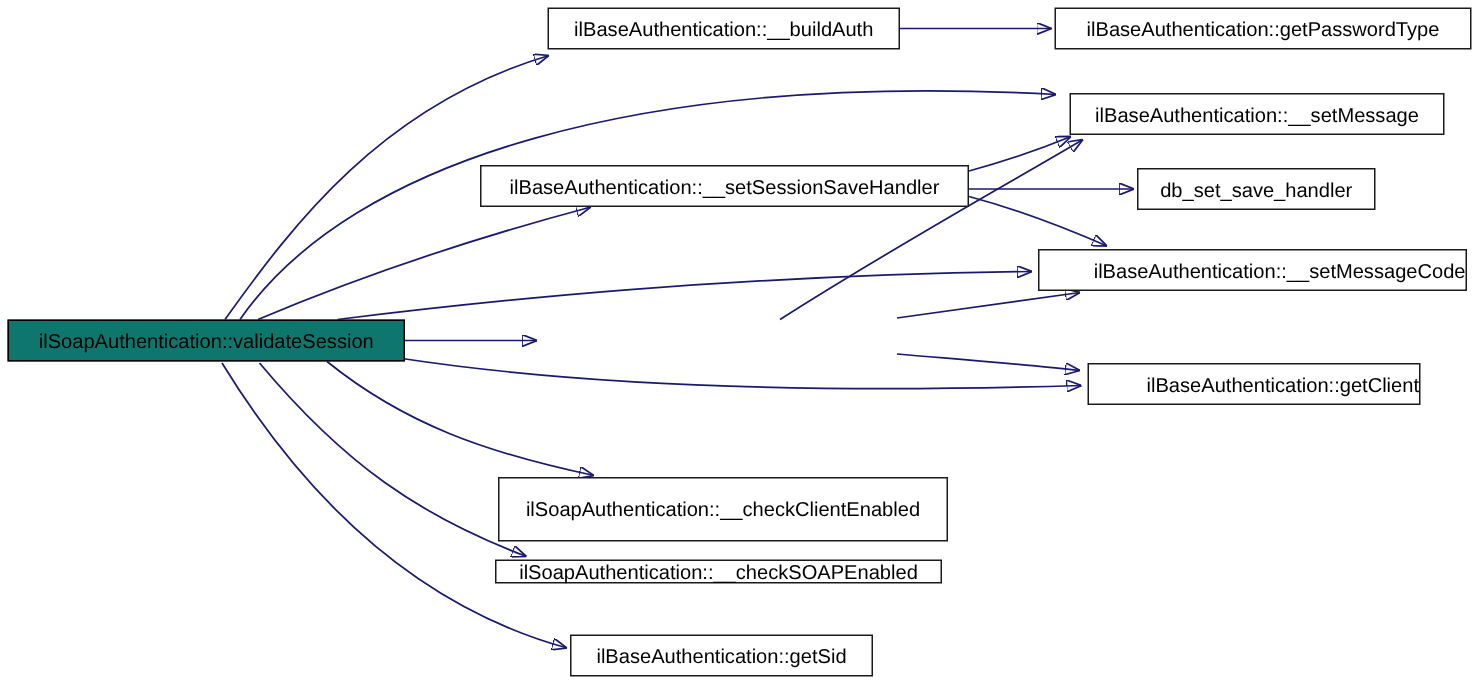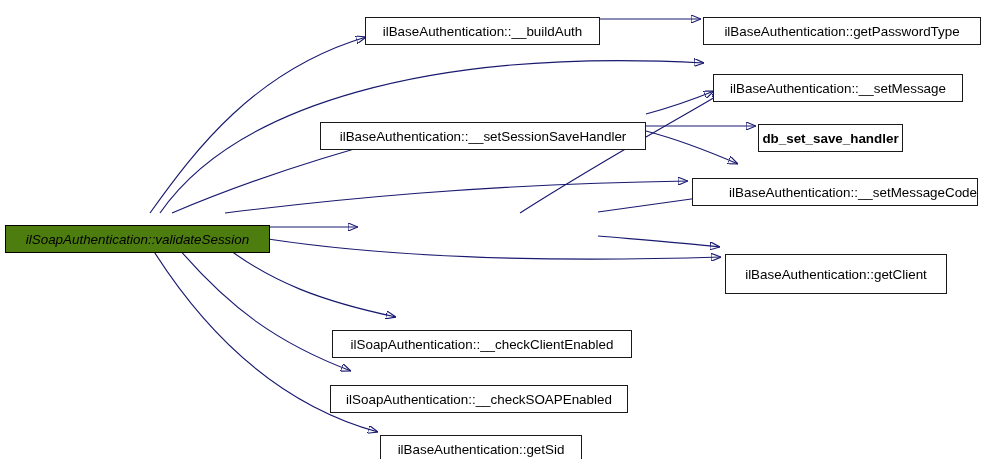--- a/index.html
+++ b/index.html
@@ -30,26 +30,24 @@
     box-sizing: border-box;
     background: #ffffff;
     border: 1px solid #1a1a1a;
     display: flex;
     align-items: center;
     justify-content: center;
     font-size: 13.4px;
     color: #000000;
     white-space: nowrap;
     cursor: pointer;
-    margin-top: 12px;
   }
   .node.highlight {
-    background: #4d7c0f;
+    background: #0f766e;
     border: 1.5px solid #000000;
-    font-style: italic;
   }
 </style>
 </head>
 <body>
 
 <div class="canvas">
 
   <svg class="edges" width="984" height="459" viewBox="0 0 984 459">
     <defs>
       <marker id="arrow" viewBox="0 0 10 8" refX="10" refY="4" markerWidth="10" markerHeight="8" markerUnits="userSpaceOnUse" orient="auto">
@@ -88,38 +86,38 @@
   </div>
 
   <div class="node" style="left:320px; top:110px; width:326px; height:28px;">
     <span>ilBaseAuthentication::__setSessionSaveHandler</span>
   </div>
 
   <div class="node" style="left:713px; top:62px;  width:250px; height:28px;">
     <span>ilBaseAuthentication::__setMessage</span>
   </div>
 
-  <div class="node" style="left:758px; top:112px; width:145px; height:28px;font-weight:bold;">
+  <div class="node" style="left:758px; top:112px; width:159px; height:28px;">
     <span>db_set_save_handler</span>
   </div>
 
   <div class="node" style="left:692px; top:166px; width:286px; height:28px;justify-content:flex-end;">
     <span>ilBaseAuthentication::__setMessageCode</span>
   </div>
 
 
-  <div class="node" style="left:725px; top:242px; width:222px; height:40px;">
+  <div class="node" style="left:725px; top:242px; width:222px; height:28px;justify-content:flex-end;">
     <span>ilBaseAuthentication::getClient</span>
   </div>
 
-  <div class="node" style="left:332px; top:318px; width:300px; height:28px;">
+  <div class="node" style="left:332px; top:318px; width:300px; height:43px;">
     <span>ilSoapAuthentication::__checkClientEnabled</span>
   </div>
 
-  <div class="node" style="left:330px; top:373px; width:298px; height:28px;">
+  <div class="node" style="left:330px; top:373px; width:298px; height:16px;">
     <span>ilSoapAuthentication::__checkSOAPEnabled</span>
   </div>
 
   <div class="node" style="left:380px; top:423px; width:202px; height:28px;">
     <span>ilBaseAuthentication::getSid</span>
   </div>
 
 </div>
 
 </body></html>

